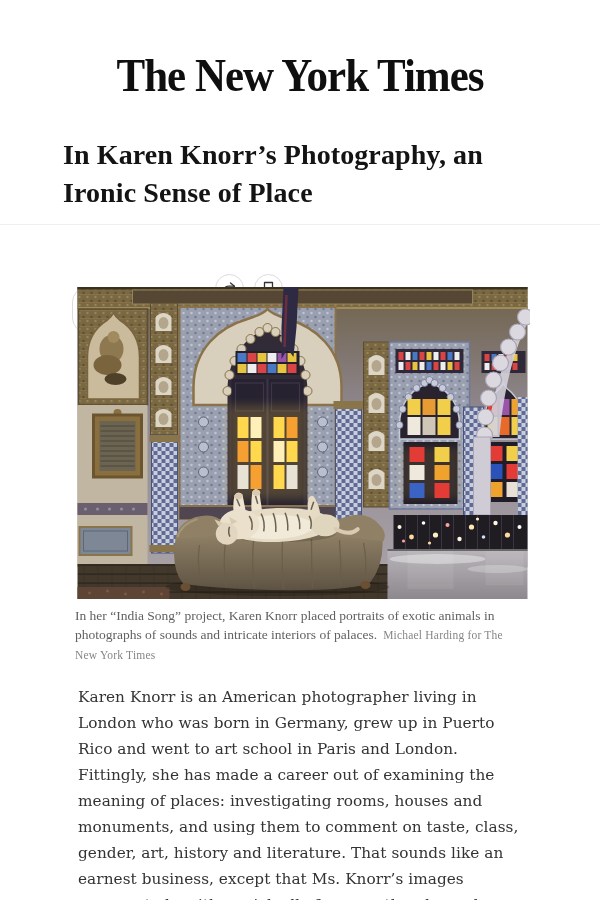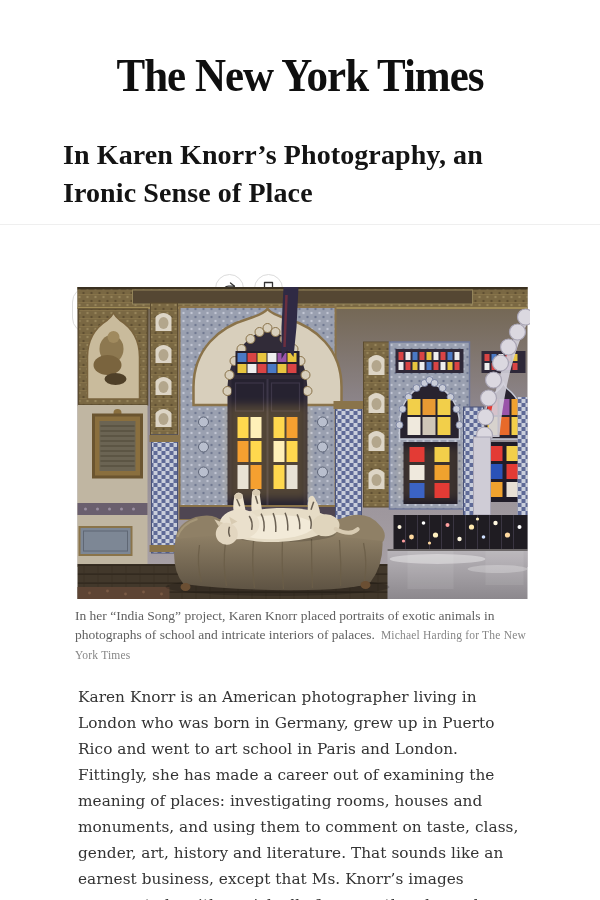--- a/index.html
+++ b/index.html
@@ -473,17 +473,17 @@
             <path d="M179,208 L181,216"></path>
             <path d="M237,216 L234,224"></path>
           <path d="M152,238 Q150,243 152,248"></path>
         </g>
         <ellipse cx="162" cy="208" rx="4" ry="3" fill="#d8cbb2"></ellipse>
         <ellipse cx="180" cy="205" rx="4" ry="3" fill="#d8cbb2"></ellipse>
       </g>
     </svg>
   </figure>
 
-  <figcaption class="caption"><span>In her “India Song” project, Karen Knorr placed portraits of exotic animals in photographs of school and intricate interiors of palaces.</span><span class="credit">Michael Harding for The New York Times</span></figcaption>
+  <figcaption class="caption"><span>In her “India Song” project, Karen Knorr placed portraits of exotic animals in photographs of sounds and intricate interiors of palaces.</span><span class="credit">Michael Harding for The New York Times</span></figcaption>
 
   <p class="body-text">Karen Knorr is an American photographer living in London who was born in Germany, grew up in Puerto Rico and went to art school in Paris and London. Fittingly, she has made a career out of examining the meaning of places: investigating rooms, houses and monuments, and using them to comment on taste, class, gender, art, history and literature. That sounds like an earnest business, except that Ms. Knorr’s images manage to be either wickedly funny or thunderously lovely, or both. In any case, it all began with real estate.</p>
 
 </div>
 
 </body></html>

